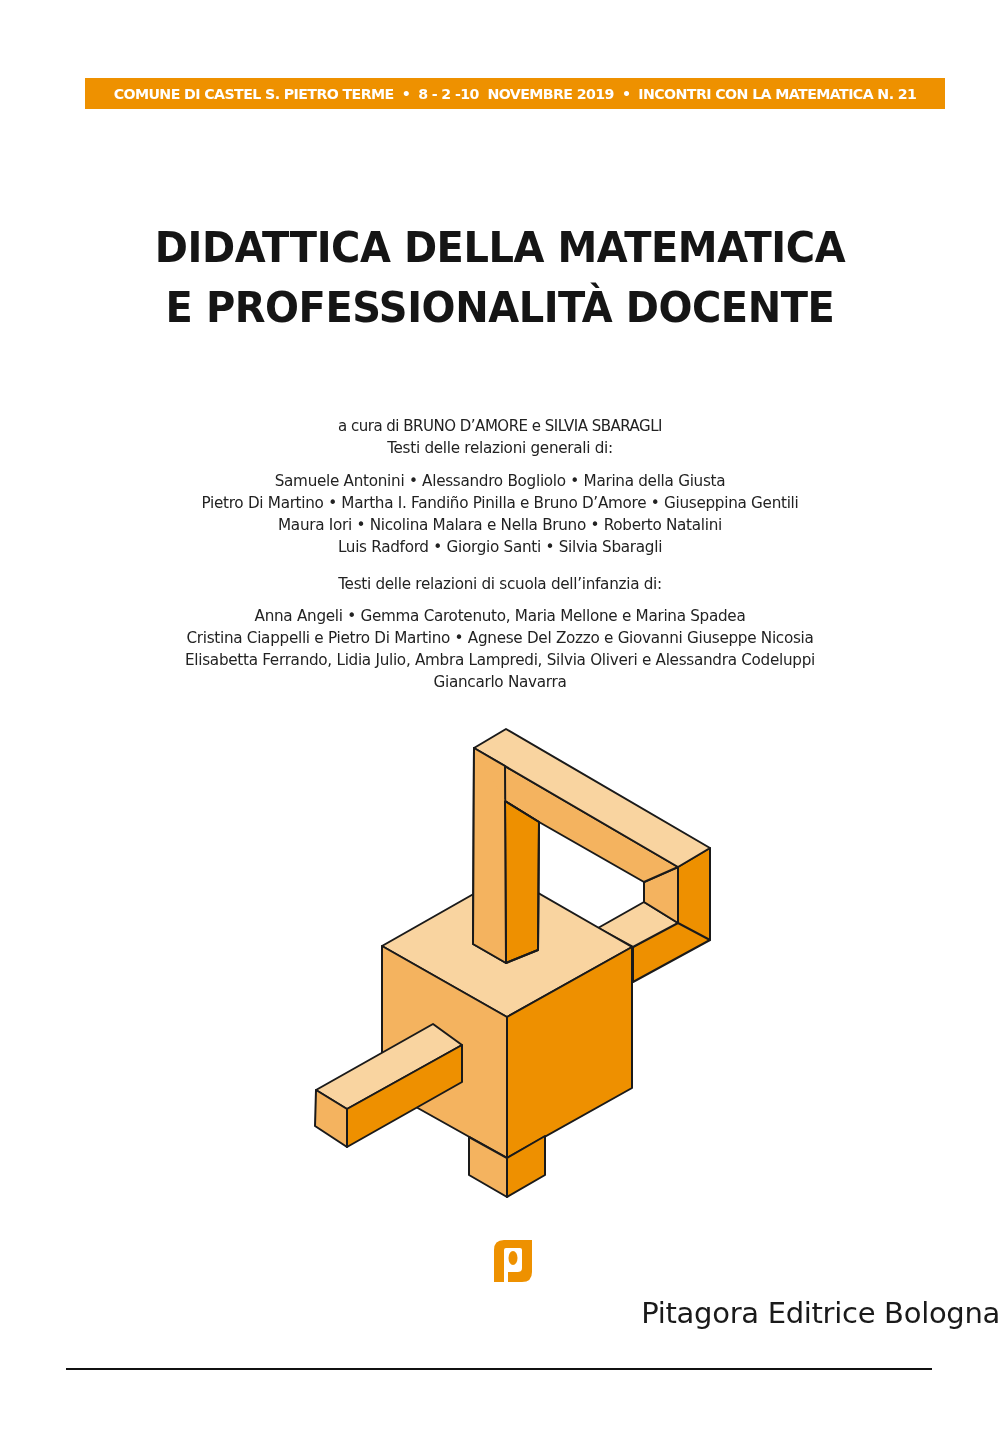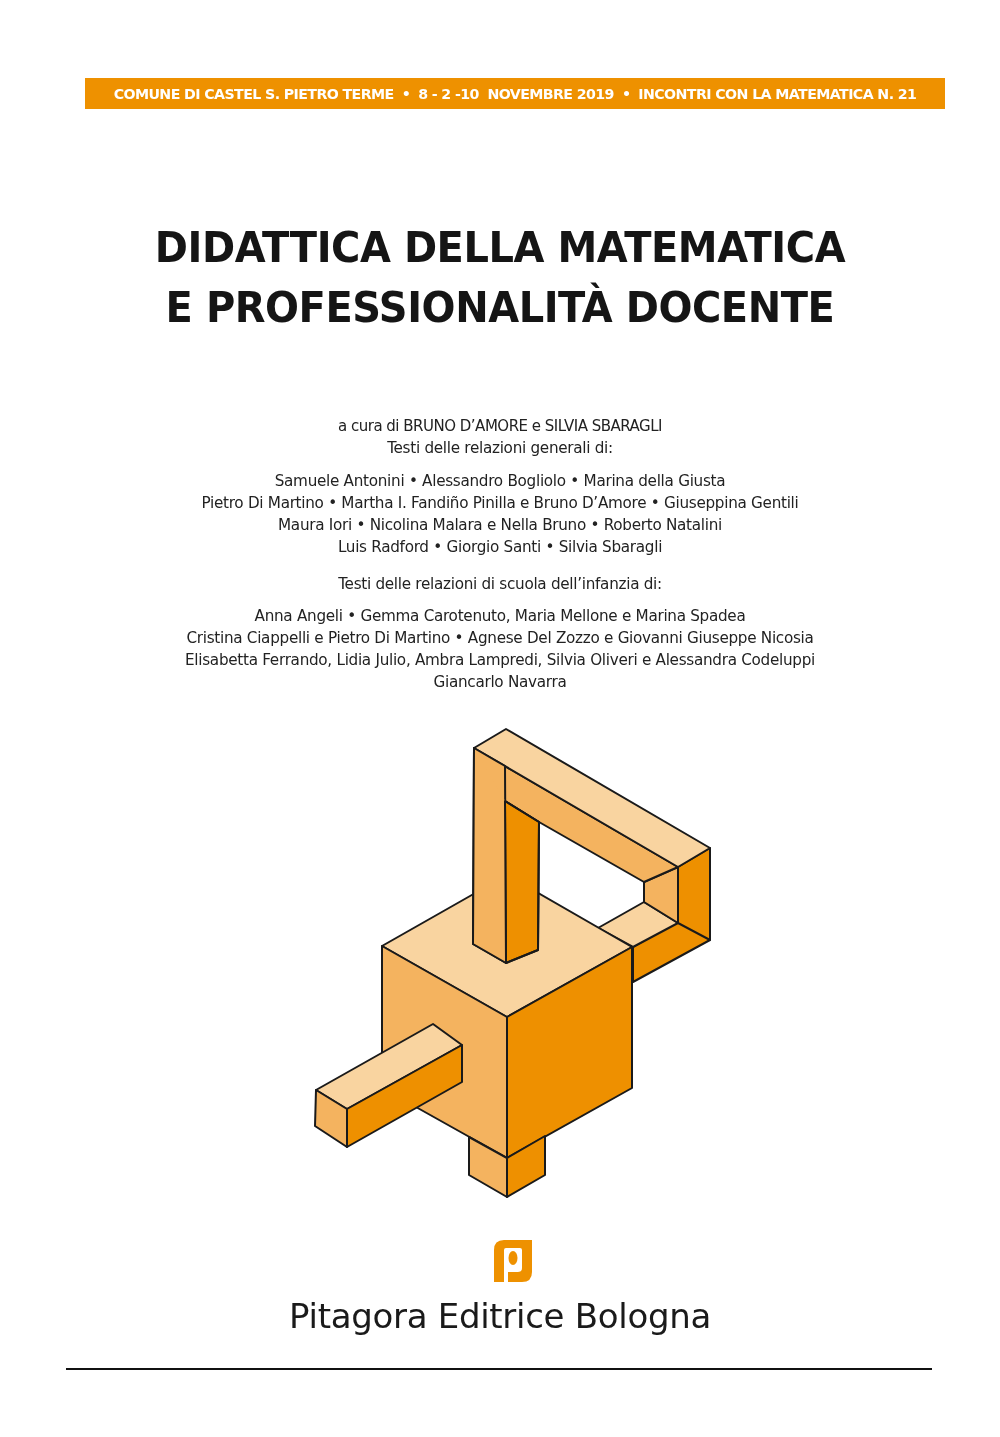--- a/index.html
+++ b/index.html
@@ -6,21 +6,21 @@
   body { width: 1000px; height: 1437px; position: relative; overflow: hidden; font-family: "DejaVu Sans", sans-serif; color: #1a1a1a; }
   .banner { position: absolute; left: 85px; top: 78px; width: 860px; height: 31px; background: #EE9100; color: #fff; font-family: "DejaVu Sans", sans-serif; font-weight: bold; font-size: 14.2px; display: flex; align-items: center; justify-content: center; letter-spacing: -0.6px; white-space: nowrap; }
   .banner span { margin: 0 4px; }
   .title { position: absolute; left: 0; top: 217px; width: 1000px; text-align: center; font-family: "DejaVu Sans", sans-serif; font-weight: bold; font-size: 43px; line-height: 60px; letter-spacing: -0.5px; color: #151515; transform: scaleX(0.93); transform-origin: center; }
   .title div { white-space: nowrap; }
   .editors { position: absolute; left: 0; top: 417px; width: 1000px; text-align: center; font-family: "DejaVu Sans", sans-serif; font-size: 15px; color: #222; letter-spacing: -0.5px; }
   .section-label { position: absolute; left: 0; width: 1000px; text-align: center; font-family: "DejaVu Sans", sans-serif; font-size: 16px; color: #222; letter-spacing: -0.3px; transform: scaleX(0.95); }
   .names { position: absolute; left: 0; width: 1000px; text-align: center; font-family: "DejaVu Sans", sans-serif; font-size: 16px; line-height: 22px; color: #222; letter-spacing: -0.3px; transform: scaleX(0.95); }
   .names div { white-space: nowrap; }
   .figure { position: absolute; left: 0; top: 0; }
-  .publisher { position: absolute; left: 0; top: 1296px; width: 1000px; text-align: center; font-family: "DejaVu Sans", sans-serif; font-size: 34px; color: #1a1a1a; letter-spacing: -0.3px; }
+  .publisher { position: absolute; left: 0; top: 1296px; width: 1000px; text-align: right; font-family: "DejaVu Sans", sans-serif; font-size: 29px; color: #1a1a1a; letter-spacing: -0.3px; }
   .rule { position: absolute; left: 66px; top: 1368px; width: 866px; height: 2px; background: #111; }
 </style>
 </head>
 <body>
 
 <div class="banner">
   <span>COMUNE DI CASTEL S. PIETRO TERME</span>
   <span>•</span>
   <span style="white-space:pre">8 - 2 -10  NOVEMBRE 2019</span>
   <span>•</span>

